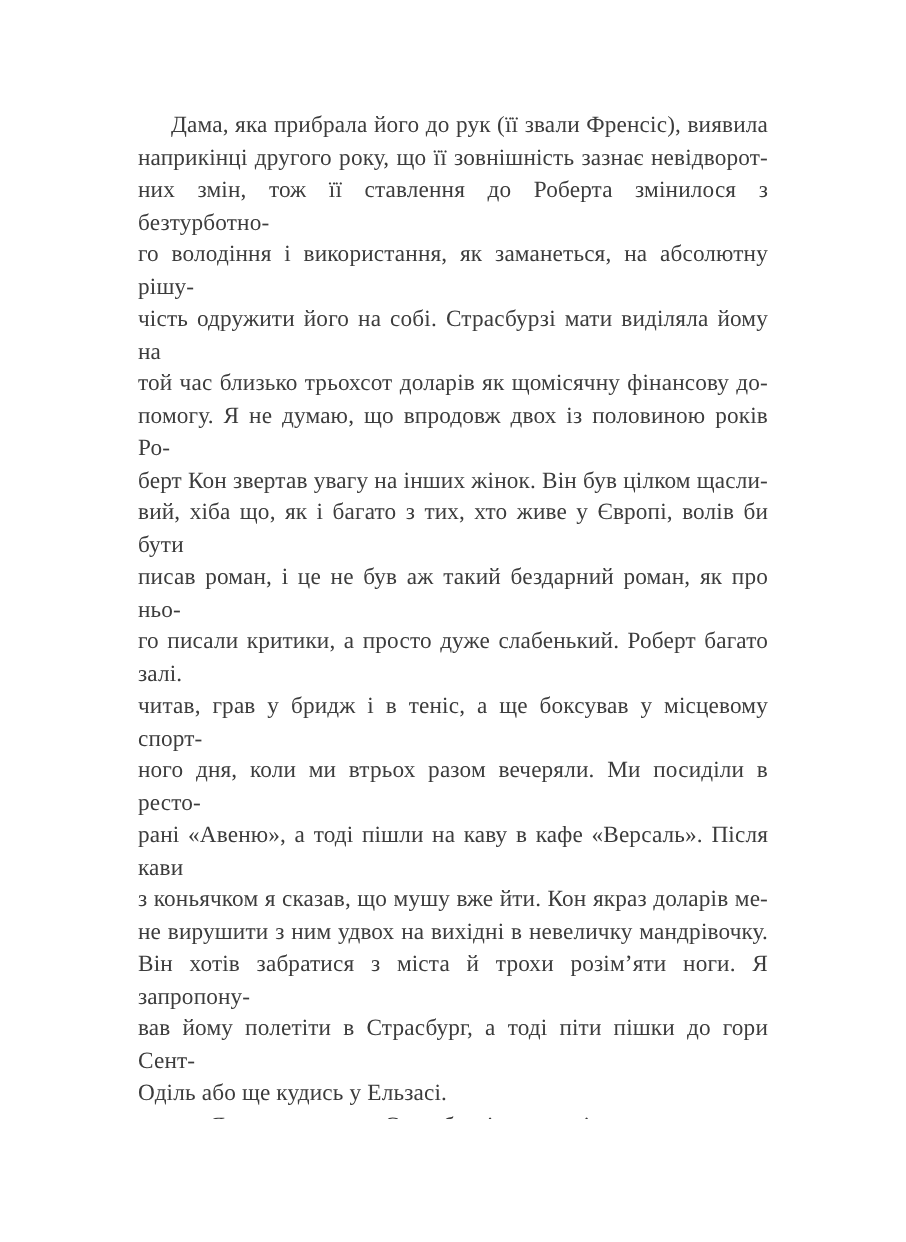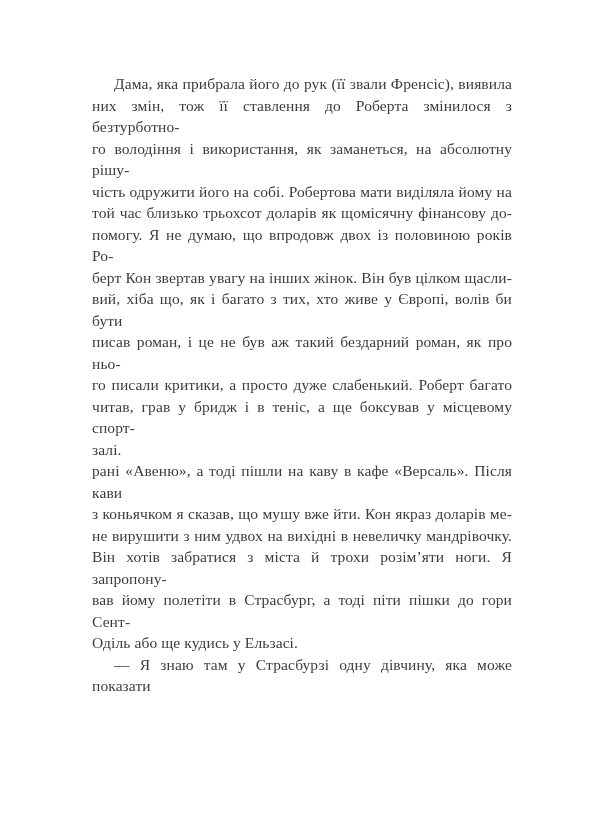--- a/index.html
+++ b/index.html
@@ -50,33 +50,35 @@
     font-family: "Liberation Serif", "DejaVu Serif", serif;
   }
 </style>
 </head>
 <body>
 
 <div class="book-page" style="background: rgb(255, 255, 255);">
   <div class="text-block" style="color: rgb(60, 60, 60);">
       <div class="paragraph">
         <div class="line first">Дама, яка прибрала його до рук (її звали Френсіс), виявила</div>
+        <div class="line">наприкінці другого року, що її зовнішність зазнає невідворот-</div>
         <div class="line">них змін, тож її ставлення до Роберта змінилося з безтурботно-</div>
         <div class="line">го володіння і використання, як заманеться, на абсолютну рішу-</div>
-        <div class="line">чість одружити його на собі. Робертова мати виділяла йому на</div>
+        <div class="line">чість одружити його на собі. Страсбурзі мати виділяла йому на</div>
         <div class="line">той час близько трьохсот доларів як щомісячну фінансову до-</div>
         <div class="line">помогу. Я не думаю, що впродовж двох із половиною років Ро-</div>
         <div class="line">берт Кон звертав увагу на інших жінок. Він був цілком щасли-</div>
         <div class="line">вий, хіба що, як і багато з тих, хто живе у Європі, волів би бути</div>
         <div class="line">писав роман, і це не був аж такий бездарний роман, як про ньо-</div>
         <div class="line">го писали критики, а просто дуже слабенький. Роберт багато</div>
+        <div class="line last">залі.</div>
         <div class="line">читав, грав у бридж і в теніс, а ще боксував у місцевому спорт-</div>
-        <div class="line last">залі.</div>
       </div>
       <div class="paragraph">
+        <div class="line">ного дня, коли ми втрьох разом вечеряли. Ми посиділи в ресто-</div>
         <div class="line">рані «Авеню», а тоді пішли на каву в кафе «Версаль». Після кави</div>
         <div class="line">з коньячком я сказав, що мушу вже йти. Кон якраз доларів ме-</div>
         <div class="line">не вирушити з ним удвох на вихідні в невеличку мандрівочку.</div>
         <div class="line">Він хотів забратися з міста й трохи розім’яти ноги. Я запропону-</div>
         <div class="line">вав йому полетіти в Страсбург, а тоді піти пішки до гори Сент-</div>
         <div class="line last">Оділь або ще кудись у Ельзасі.</div>
       </div>
       <div class="paragraph">
         <div class="line first">— Я знаю там у Страсбурзі одну дівчину, яка може показати</div>
       </div>

